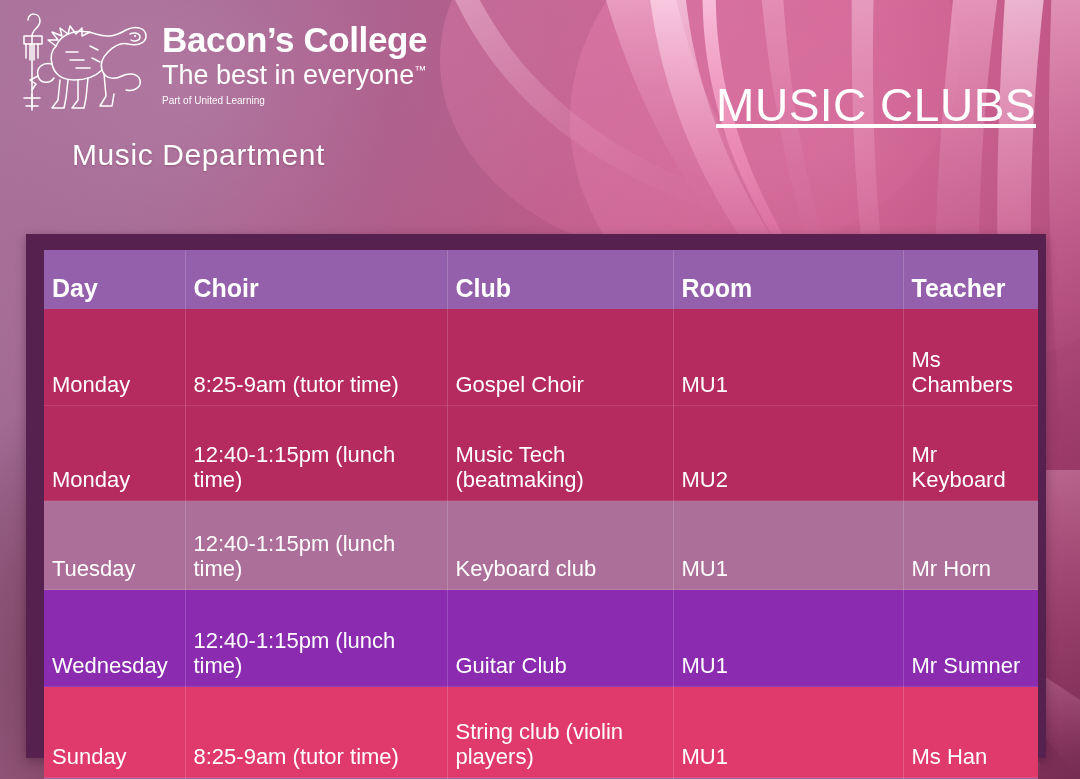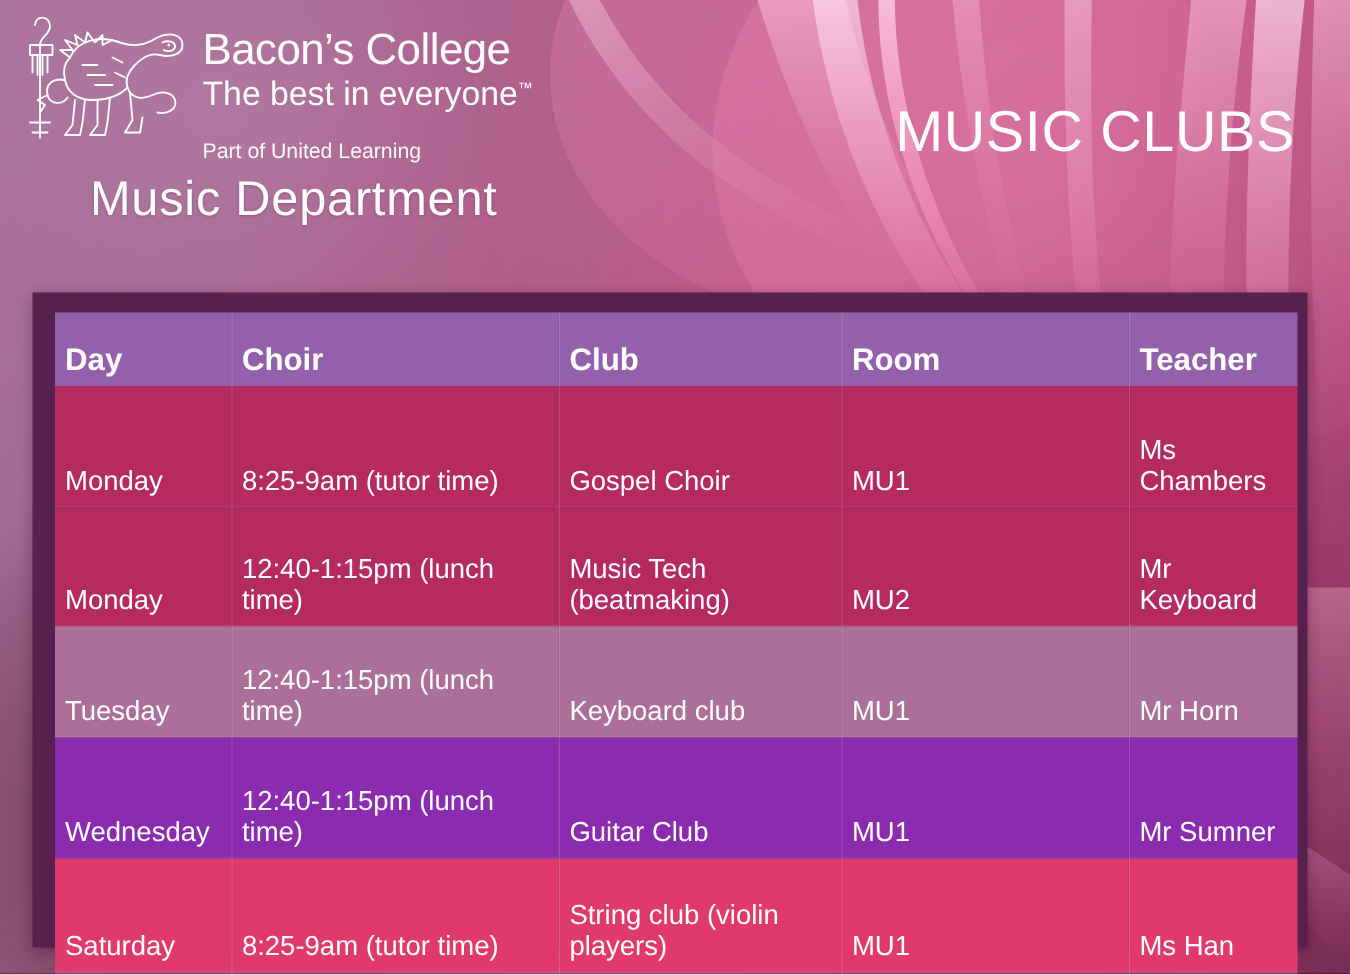--- a/index.html
+++ b/index.html
@@ -63,62 +63,63 @@
   }
   .crest svg { display: block; width: 150px; height: 118px; }
 
   .brand-text {
     margin-left: 8px;
     padding-top: 16px;
     color: #ffffff;
   }
   .brand-name {
     font-size: 35px;
-    font-weight: normal;
+    font-weight: bold;
     letter-spacing: -0.4px;
     line-height: 1.0;
     white-space: nowrap;
   }
   .brand-tag {
     font-size: 27px;
     font-weight: 400;
     line-height: 1.15;
     margin-top: 3px;
     white-space: nowrap;
     position: relative;
   }
   .brand-tag .tm {
     font-size: 12px;
     vertical-align: super;
   }
   .brand-sub {
-    font-size: 17px;
-    font-weight: normal;
-    margin-top: 20px;
+    font-size: 10px;
+    font-weight: normal;
+    margin-top: 4px;
     opacity: 0.96;
     white-space: nowrap;
   }
 
   .dept-title {
     position: absolute;
     left: 72px; top: 138px;
     color: #ffffff;
-    font-size: 39px;
+    font-size: 30px;
     font-weight: normal;
     letter-spacing: 0.6px;
     white-space: nowrap;
     text-shadow: 0 1px 2px rgba(80,20,60,0.28);
   }
 
   .slide-title {
     position: absolute;
     right: 44px; top: 82px;
     text-align: right;
     color: #ffffff;
     line-height: 1.02;
+    text-decoration: underline;
   }
   .slide-title .t1 {
     display: block;
     font-size: 46px;
     font-weight: normal;
     letter-spacing: 0.5px;
     white-space: nowrap;
   }
   .slide-title .t2 {
     display: block;
@@ -332,21 +333,21 @@
         <td>Mr Horn</td>
       </tr>
       <tr class="r-wed">
         <td>Wednesday</td>
         <td>12:40-1:15pm (lunch time)</td>
         <td>Guitar Club</td>
         <td>MU1</td>
         <td>Mr Sumner</td>
       </tr>
       <tr class="r-thu">
-        <td>Saturday</td>
+        <td>Sunday</td>
         <td>8:25-9am (tutor time)</td>
         <td>String club (violin players)</td>
         <td>MU1</td>
         <td>Ms Han</td>
       </tr>
       <tr class="r-fri">
         <td>Friday</td>
         <td>8:25-9am (tutor time)</td>
         <td>Samba Band</td>
         <td>MU1</td>

